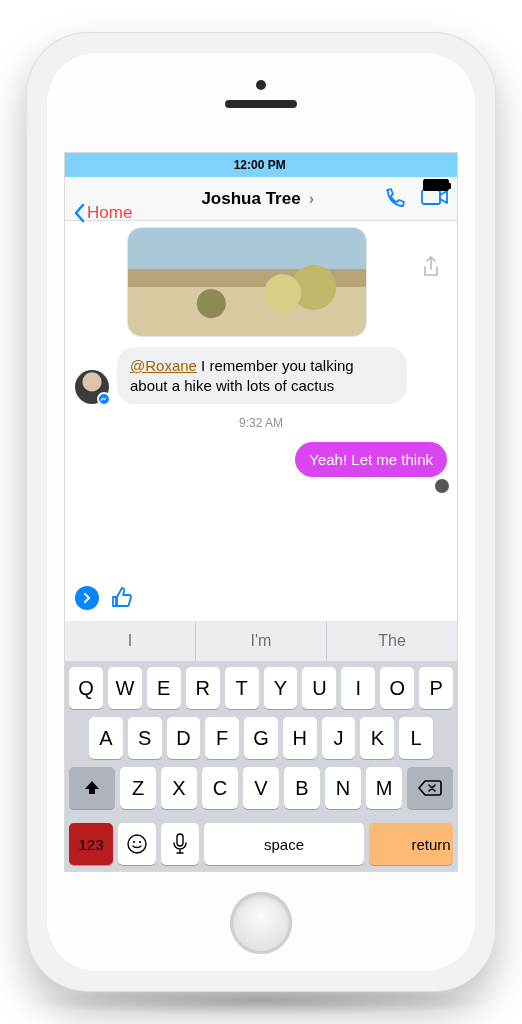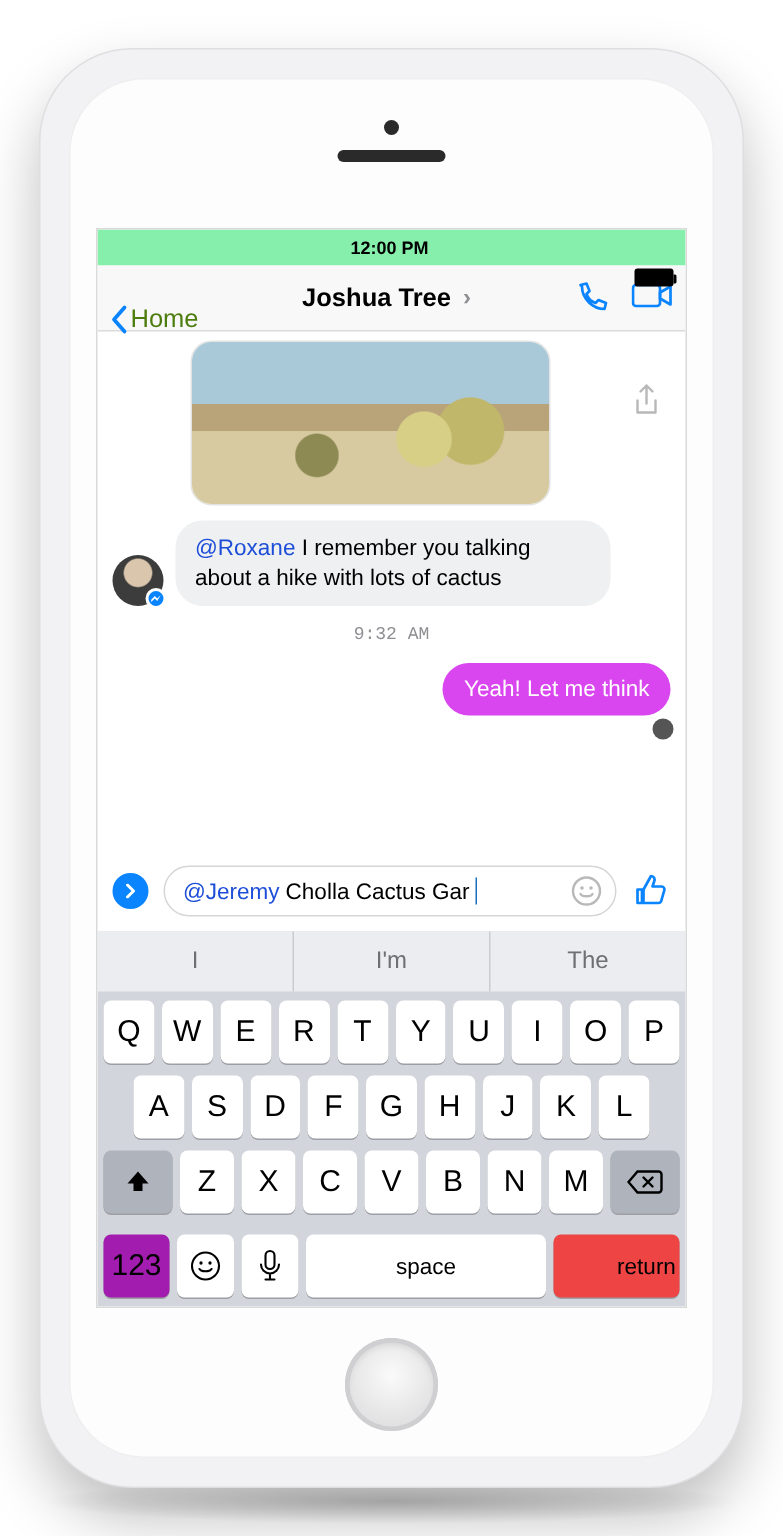--- a/index.html
+++ b/index.html
@@ -56,36 +56,36 @@
     top: 100px; bottom: 100px; left: 18px; right: 18px;
     background: #fff;
     display: flex; flex-direction: column;
     border: 1px solid #d9d9d9;
     overflow: hidden;
   }
 
   
   .status-bar {
     height: 24px; display: flex; align-items: center; justify-content: space-between;
-    padding: 0 8px; font-size: 12px; font-weight: 600; background:#86efac;
+    padding: 0 8px; font-size: 12px; font-weight: 600; background:#7dd3fc;
   }
   .status-left, .status-right { display:flex; align-items:center; gap:4px;margin-top:40px; }
   .signal-dots { display:flex; gap:2px; }
   .signal-dots span { width:6px;height:6px;border-radius:50%;background:#000; }
   .wifi-icon svg{display:block}
   .battery { width:26px;height:12px;border:1px solid #000;border-radius:2px;position:relative;}
   .battery::after{content:"";position:absolute;right:-3px;top:3px;width:2px;height:6px;background:#000;border-radius:0 1px 1px 0;}
   .battery i{display:block;height:100%;width:100%;background:#000;}
 
   
   .nav {
     height: 44px; display:flex; align-items:center; padding:0 8px;
     border-bottom:1px solid #dcdcdc; background:#f8f8f8;
   }
-  .nav-back { display:flex; align-items:flex-end; color:#4d7c0f; font-size:17px; gap:2px;margin-top:28px; }
+  .nav-back { display:flex; align-items:flex-end; color:#ef4444; font-size:17px; gap:2px;margin-top:28px; }
   .nav-title { flex:1; text-align:center; font-weight:700; font-size:17px; display:flex;align-items:center;justify-content:center;gap:8px;}
   .nav-title .chev{color:#8e8e93;font-size:16px;}
   .nav-actions { display:flex; gap:14px; color:#0A84FF; }
 
   
   .conv { flex:1; overflow:hidden; padding:6px 10px 4px; display:flex; flex-direction:column; gap:10px; }
   .card {
     width: 240px; margin-left:52px; border:1px solid #e3e3e3; border-radius:14px;
     overflow:hidden; position:relative; background:#fff;
   }
@@ -95,22 +95,22 @@
       radial-gradient(circle at 65% 60%, #d8cf86 0 18px, transparent 19px),
       radial-gradient(circle at 78% 55%, #c0b76a 0 22px, transparent 23px),
       radial-gradient(circle at 35% 70%, #8d8a54 0 14px, transparent 15px),
       linear-gradient(#a9c9d8 0 38%, #b9a47a 38% 55%, #d7caa0 55% 100%);
   }
   .card-share{position:absolute;right:-30px;top:50%;transform:translateY(-50%);color:#b8b8b8;}
   .msg-row{display:flex;align-items:flex-end;gap:8px;}
   .avatar{width:34px;height:34px;border-radius:50%;background:radial-gradient(circle at 50% 35%, #d9c6ad 0 9px, #3c3c3c 10px);position:relative;flex-shrink:0;}
   .avatar .badge{position:absolute;right:-2px;bottom:-2px;width:14px;height:14px;border-radius:50%;background:#0A84FF;border:2px solid #fff;display:flex;align-items:center;justify-content:center;}
   .bubble-in{background:#eff0f1;border-radius:18px;padding:9px 13px;font-size:15px;line-height:1.3;max-width:290px;}
-  .mention{color:#1d4ed8;}
-  .timestamp{text-align:center;color:#8e8e93;font-size:12px;margin:2px 0;font-family:Liberation Mono, monospace;}
+  .mention{color:#a16207;text-decoration:underline;}
+  .timestamp{text-align:center;color:#8e8e93;font-size:12px;margin:2px 0;}
   .out-row{display:flex;justify-content:flex-end;position:relative;}
   .bubble-out{background:#d946ef;color:#fff;border-radius:18px;padding:9px 14px;font-size:15px;}
   .seen-avatar{position:absolute;right:-2px;bottom:-16px;width:14px;height:14px;border-radius:50%;background:#555;}
 
   
   .composer{display:flex;align-items:center;gap:10px;padding:8px 10px 10px;}
   .more-btn{width:24px;height:24px;border-radius:50%;background:#0A84FF;display:flex;align-items:center;justify-content:center;color:#fff;}
   .input-pill{flex:1;border:1px solid #d6d6d6;border-radius:18px;height:34px;display:flex;align-items:center;padding:0 8px 0 12px;font-size:15px;gap:4px;}
   .input-pill .caret{display:inline-block;width:1px;height:18px;background:#1b6fc0;}
   .emoji-btn{color:#b9b9b9;}
@@ -121,25 +121,25 @@
   .suggest{display:flex;height:40px;background:#ebedf0;}
   .suggest div{flex:1;display:flex;align-items:center;justify-content:center;color:#6f6f74;font-size:16px;}
   .suggest div+div{border-left:1px solid #c9ccd1;}
   .kb-rows{padding:6px 4px 6px;}
   .kb-row{display:flex;gap:5px;justify-content:center;margin-bottom:8px;}
   .key{background:#fff;border-radius:5px;height:42px;flex:1;display:flex;align-items:center;justify-content:center;font-size:20px;box-shadow:0 1px 0 rgba(0,0,0,0.25);}
   .kb-row.r2{padding:0 20px;}
   .key-mod{background:#aeb3bc;flex:0 0 46px;}
   .kb-bottom{display:flex;gap:5px;padding:0 4px 6px;}
   .kb-bottom .key{height:42px;}
-  .k-123{flex:0 0 44px;background:#a21caf;font-size:20px;}
+  .k-123{flex:0 0 44px;background:#b91c1c;font-size:15px;}
   .k-emoji{flex:0 0 38px;background:#fff;}
   .k-mic{flex:0 0 38px;background:#fff;}
   .k-space{flex:1;font-size:15px;}
-  .k-return{flex:0 0 84px;background:#ef4444;font-size:15px;padding-left:40px;}
+  .k-return{flex:0 0 84px;background:#fdba74;font-size:15px;padding-left:40px;}
   svg{display:block}
 </style>
 </head>
 <body>
 
 <div class="phone">
   <div class="phone-inner">
     <div class="sensor-dot"></div>
     <div class="speaker"></div>
 
@@ -226,33 +226,20 @@
           <div class="bubble-out">Yeah! Let me think</div>
           <div class="seen-avatar"></div>
         </div>
       </div>
 
       <div class="composer">
         <div class="more-btn">
           <svg width="10" height="10" viewBox="0 0 10 10">
               <path d="M3 1l4 4-4 4" stroke="#fff" stroke-width="2" fill="none" stroke-linecap="round" stroke-linejoin="round"></path>
             </svg>
-        </div>
-        <div class="input-pill">
-          <span class="mention">@Jeremy</span>
-          <span> Cholla Cactus Gar</span>
-            <span class="caret"></span>
-          <span style="margin-left:auto" class="emoji-btn">
-            <svg width="22" height="22" viewBox="0 0 22 22">
-                <circle cx="11" cy="11" r="9" fill="none" stroke="#b9b9b9" stroke-width="1.6"></circle>
-                <circle cx="8" cy="9" r="1.2" fill="#b9b9b9"></circle>
-                <circle cx="14" cy="9" r="1.2" fill="#b9b9b9"></circle>
-                <path d="M7 13c1 2 7 2 8 0" fill="none" stroke="#b9b9b9" stroke-width="1.6" stroke-linecap="round"></path>
-              </svg>
-          </span>
         </div>
         <span class="like-btn">
           <svg width="26" height="26" viewBox="0 0 26 26">
               <path d="M4 12h3v9H4zM8 21V12l5-9c2 0 3 2 2 4l-1 3h6c1 0 2 1 2 2l-2 7c0 1-1 2-2 2H8z" fill="none" stroke="#0A84FF" stroke-width="1.8" stroke-linejoin="round"></path>
             </svg>
         </span>
       </div>
 
       <div class="kb">
         <div class="suggest">

